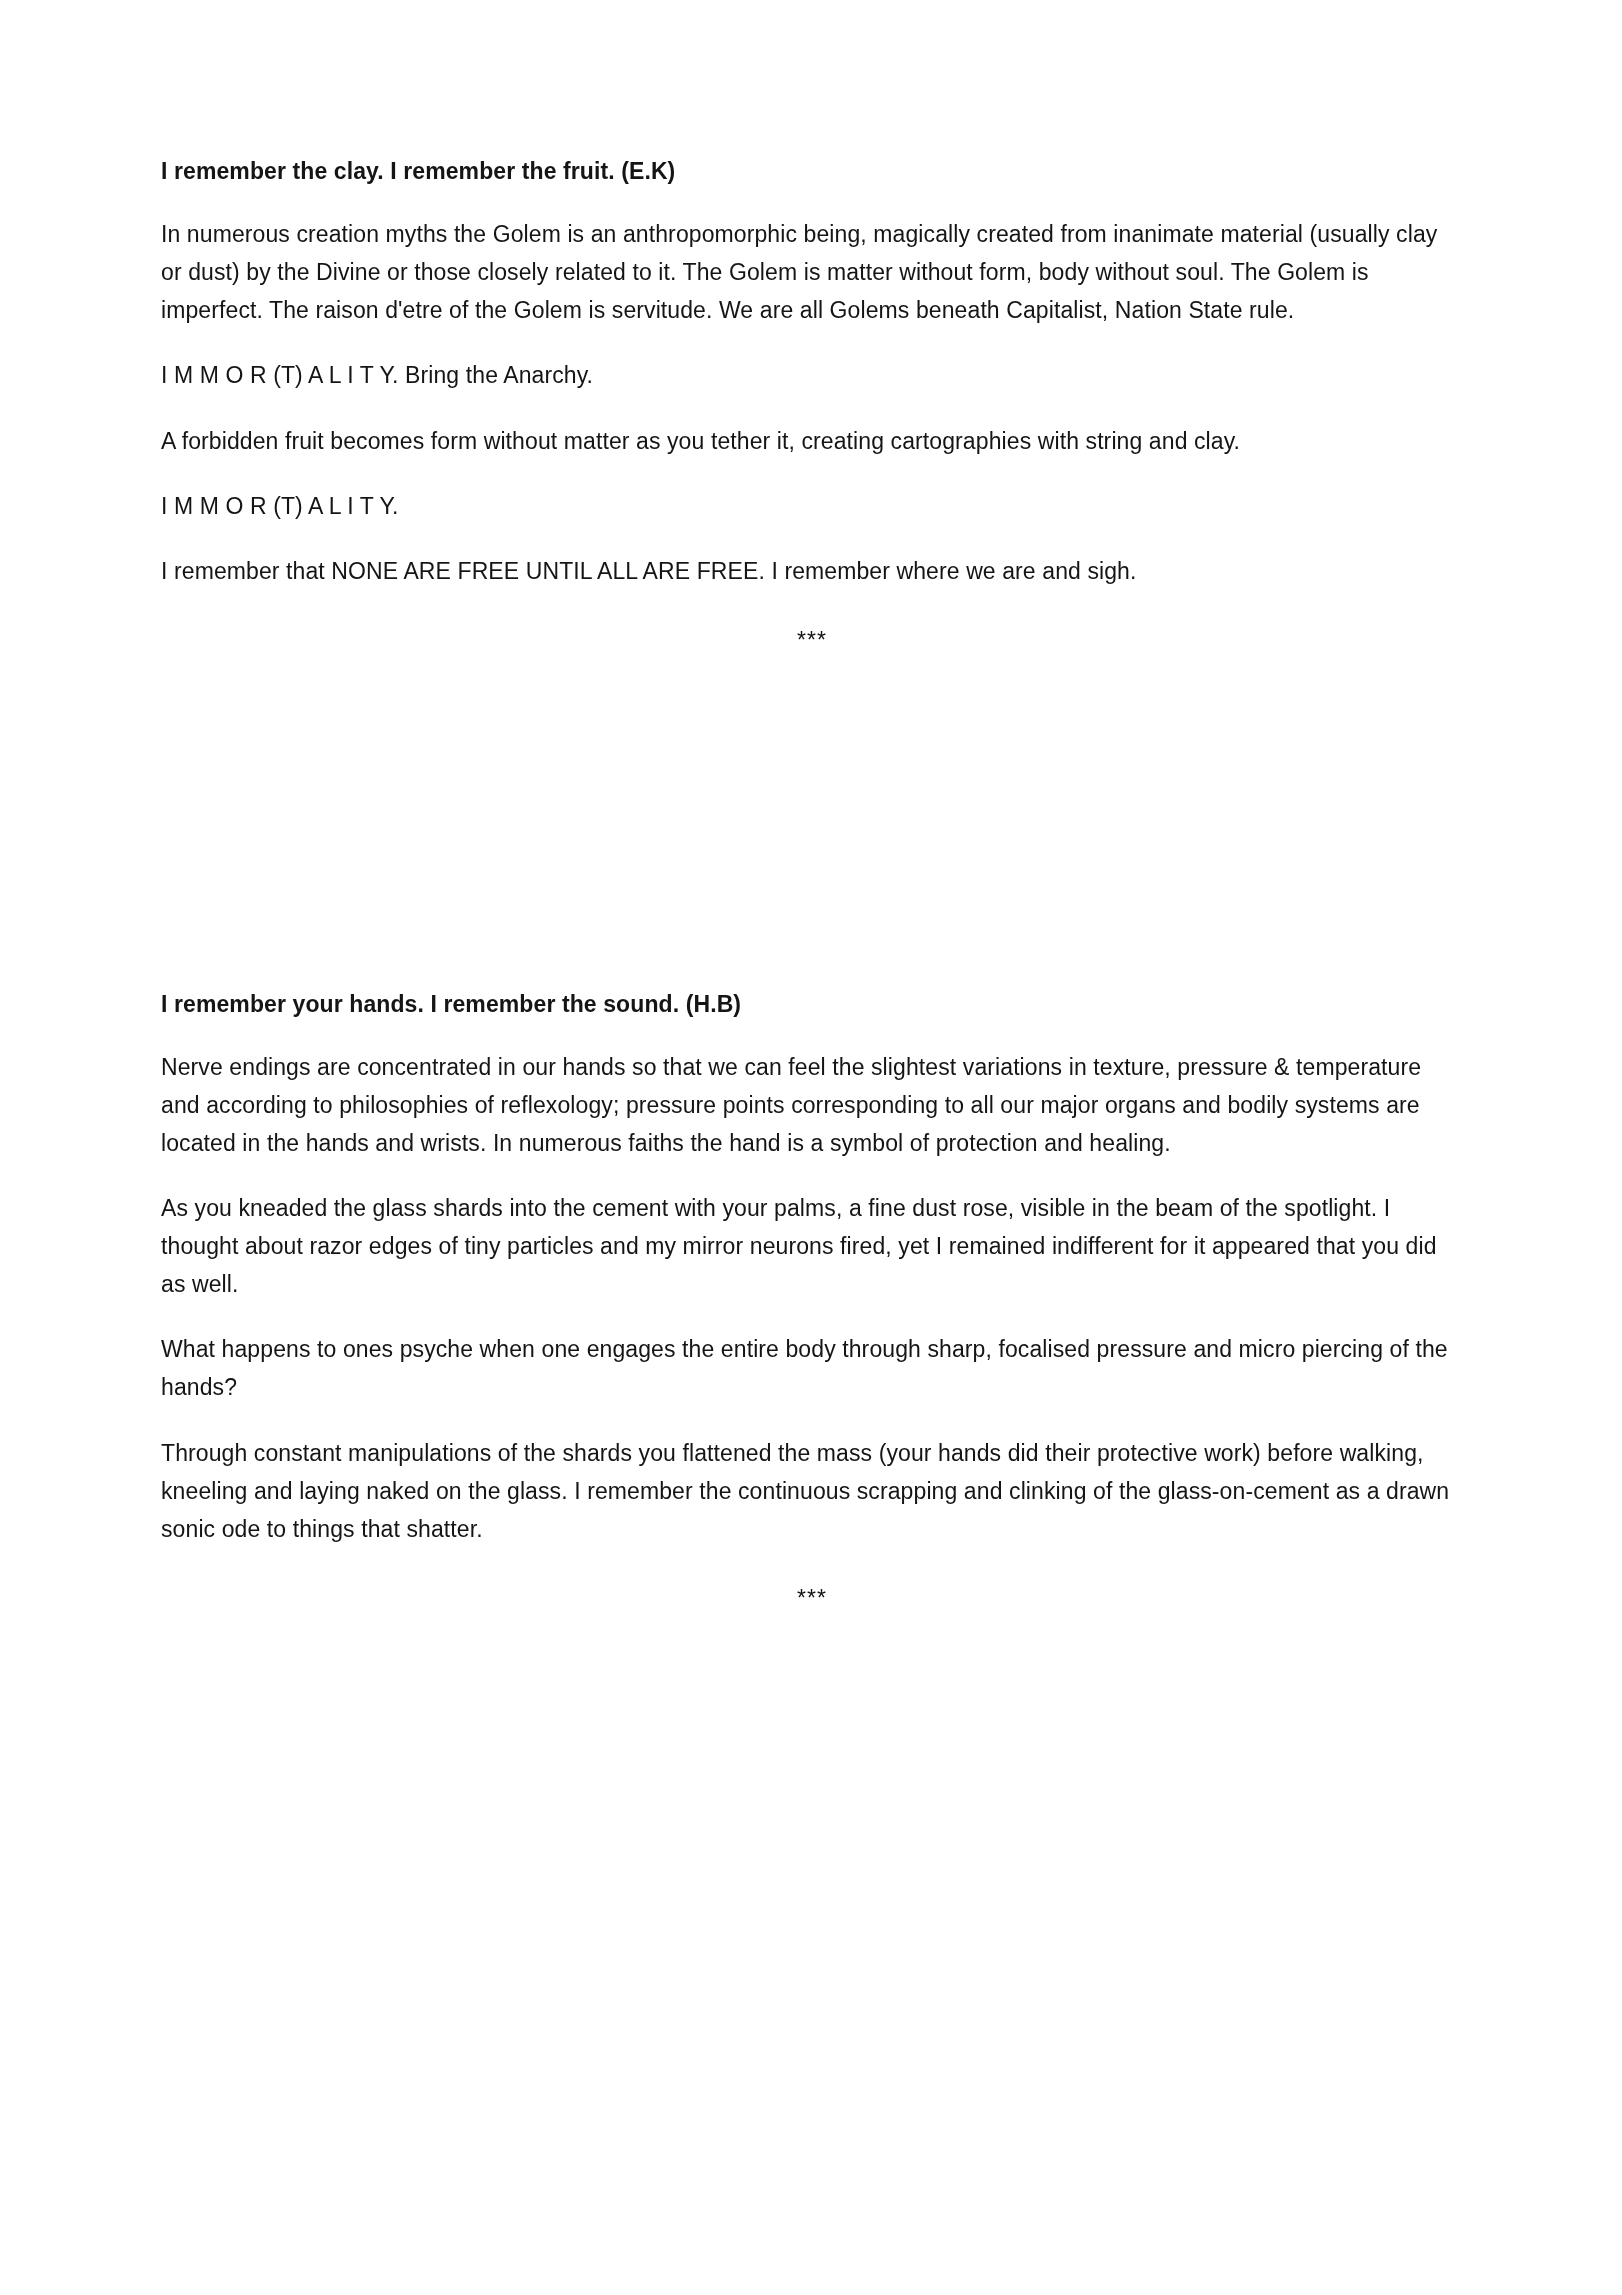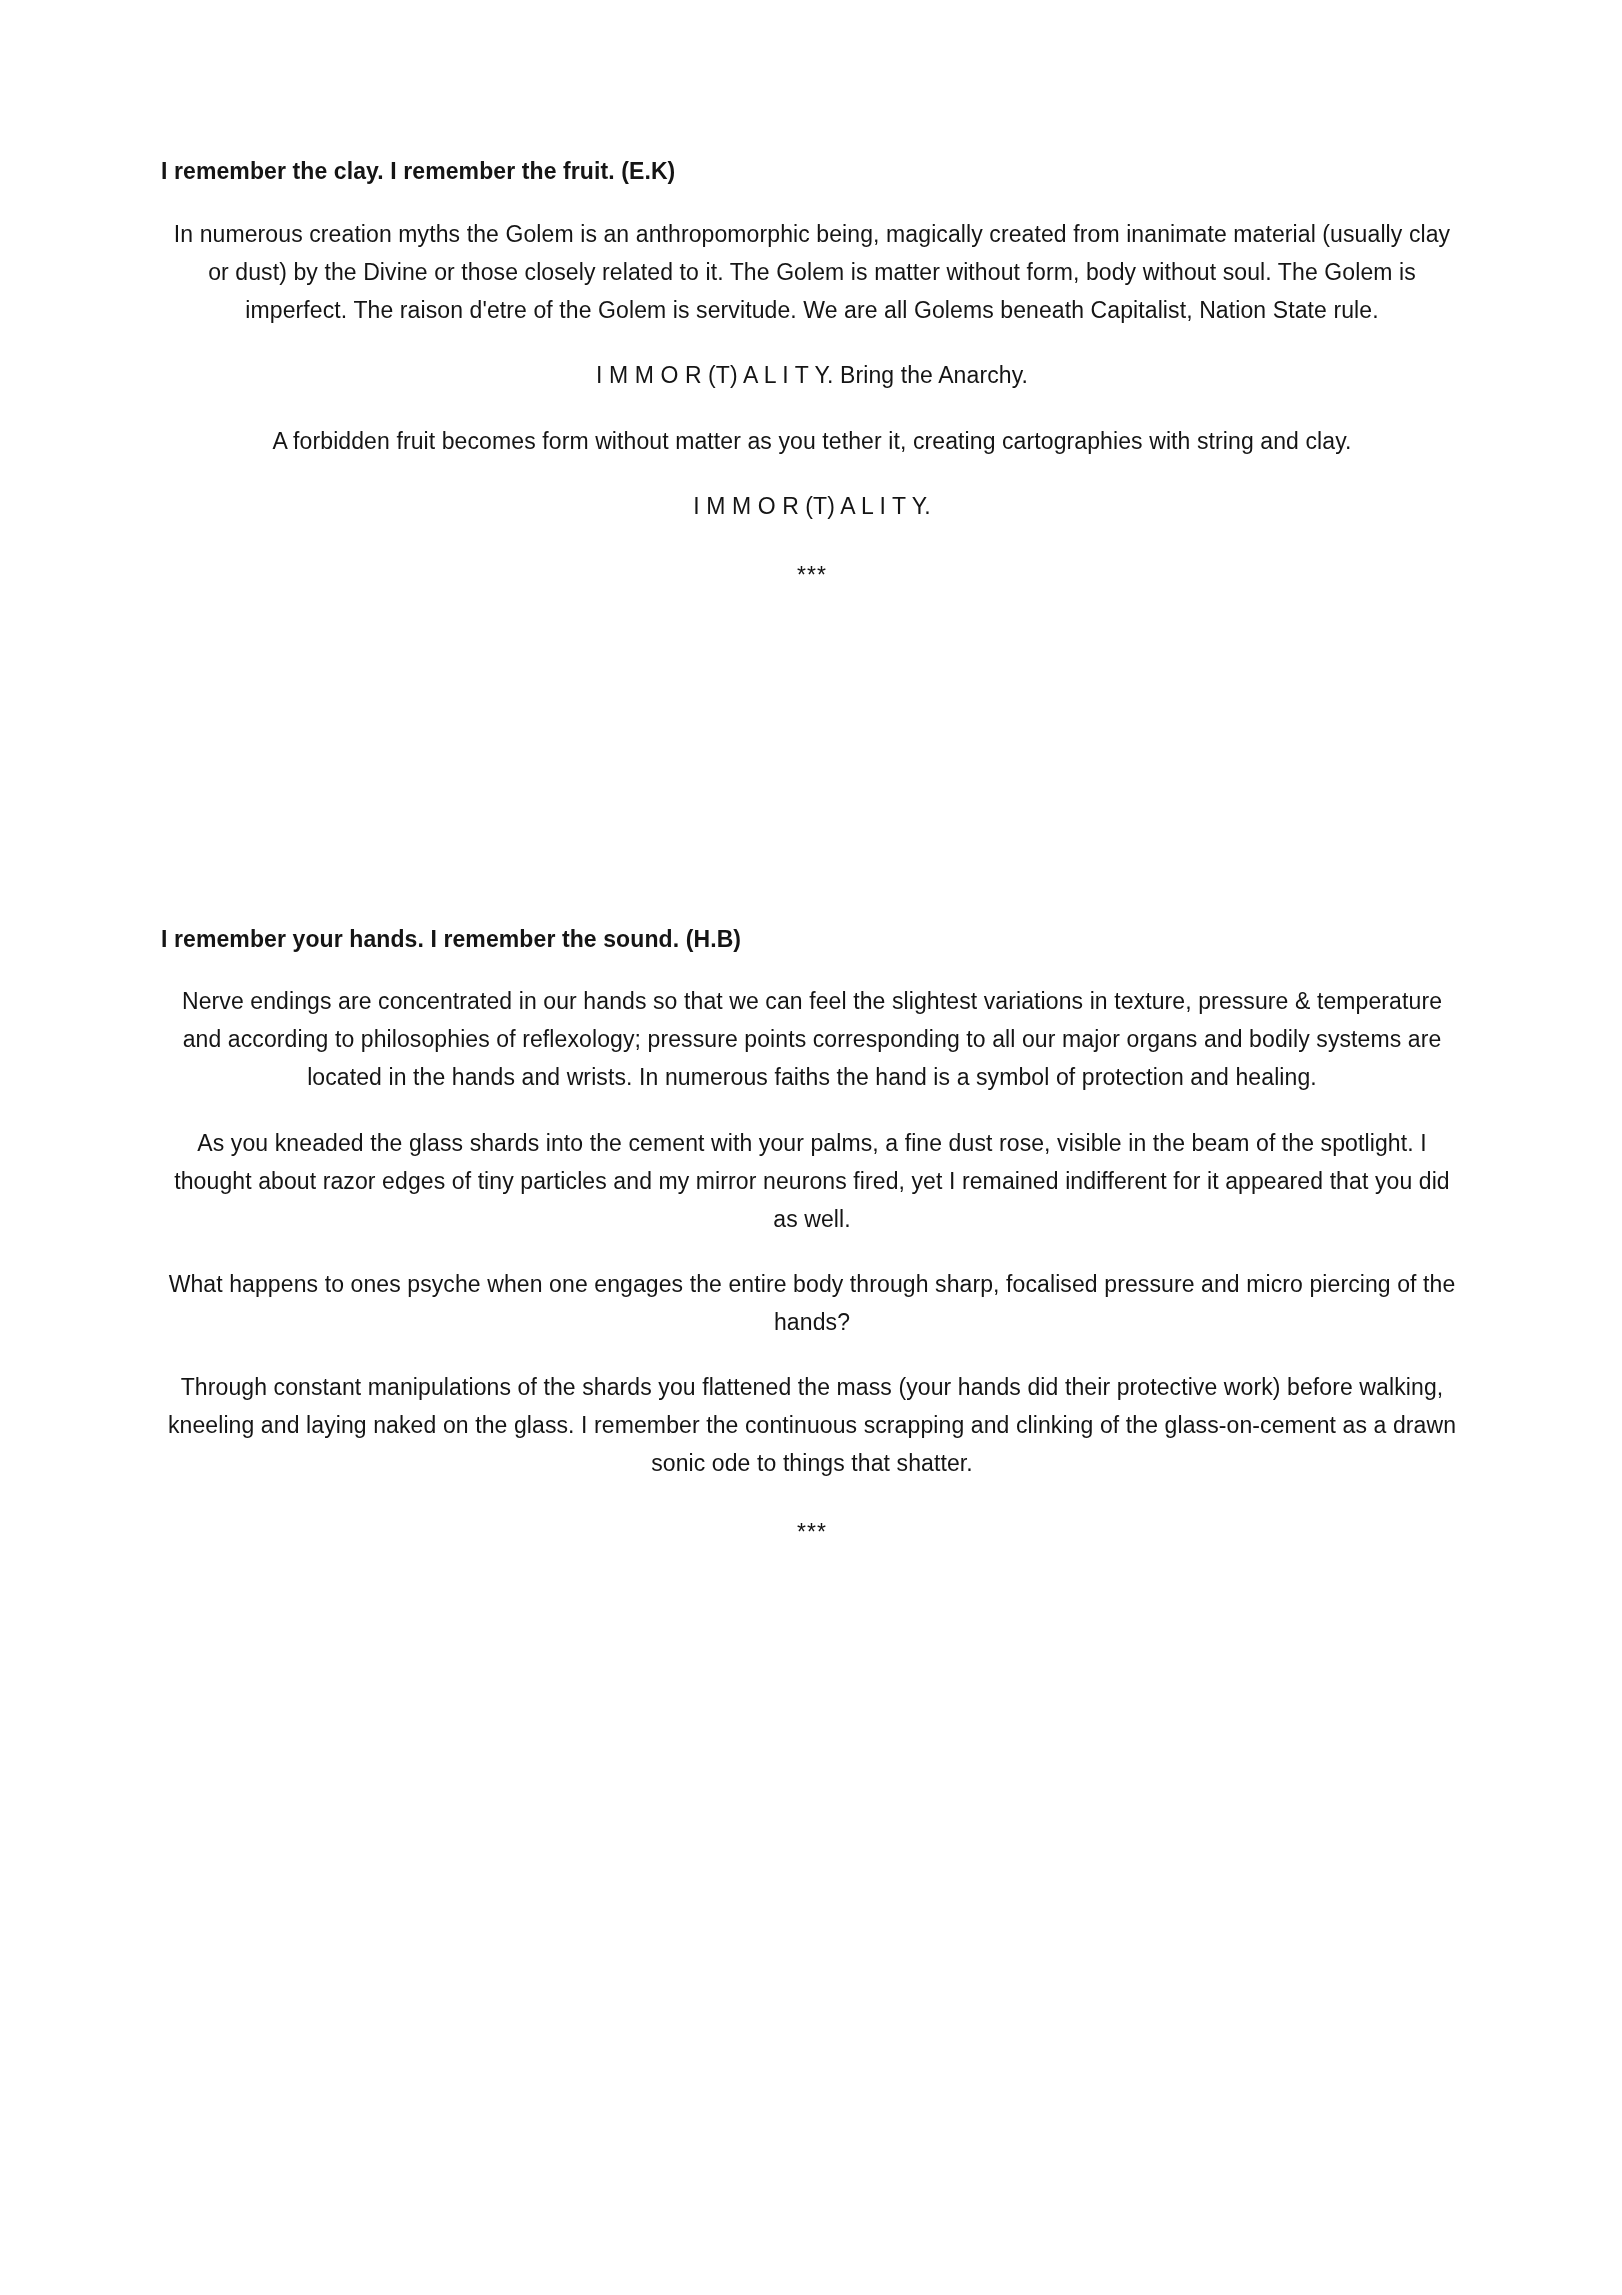--- a/index.html
+++ b/index.html
@@ -32,21 +32,20 @@
     font-weight: 700;
     margin: 0 0 27.5px 0;
     letter-spacing: 0.1px;
   }
   p.para {
     font-size: 23px;
     line-height: 1.65;
     font-weight: 400;
     margin: 0 0 27.5px 0;
     letter-spacing: 0.1px;
-    text-align: center;
   }
   p.para:last-child {
     margin-bottom: 0;
   }
   .divider {
     text-align: center;
     font-size: 23px;
     line-height: 1.2;
     letter-spacing: 1.1px;
     margin: 36px 0 0 0;
@@ -64,20 +63,21 @@
 
 <div class="page">
   <div class="content">
 
     <div class="section">
       <h2 class="sec-title">I remember the clay. I remember the fruit. (E.K)</h2>
       <p class="para">In numerous creation myths the Golem is an anthropomorphic being, magically created from inanimate material (usually clay or dust) by the Divine or those closely related to it. The Golem is matter without form, body without soul. The Golem is imperfect. The raison d'etre of the Golem is servitude. We are all Golems beneath Capitalist, Nation State rule.</p>
       <p class="para">I M M O R (T) A L I T Y. Bring the Anarchy.</p>
       <p class="para">A forbidden fruit becomes form without matter as you tether it, creating cartographies with string and clay.</p>
       <p class="para">I M M O R (T) A L I T Y.</p>
+      <p class="para">I remember that NONE ARE FREE UNTIL ALL ARE FREE. I remember where we are and sigh.</p>
       <div class="divider">***</div>
     </div>
 
     <div class="gap-block"></div>
 
     <div class="section sec2">
       <h2 class="sec-title">I remember your hands. I remember the sound. (H.B)</h2>
       <p class="para">Nerve endings are concentrated in our hands so that we can feel the slightest variations in texture, pressure &amp; temperature and according to philosophies of reflexology; pressure points corresponding to all our major organs and bodily systems are located in the hands and wrists. In numerous faiths the hand is a symbol of protection and healing.</p>
       <p class="para">As you kneaded the glass shards into the cement with your palms, a fine dust rose, visible in the beam of the spotlight. I thought about razor edges of tiny particles and my mirror neurons fired, yet I remained indifferent for it appeared that you did as well.</p>
       <p class="para">What happens to ones psyche when one engages the entire body through sharp, focalised pressure and micro piercing of the hands?</p>

